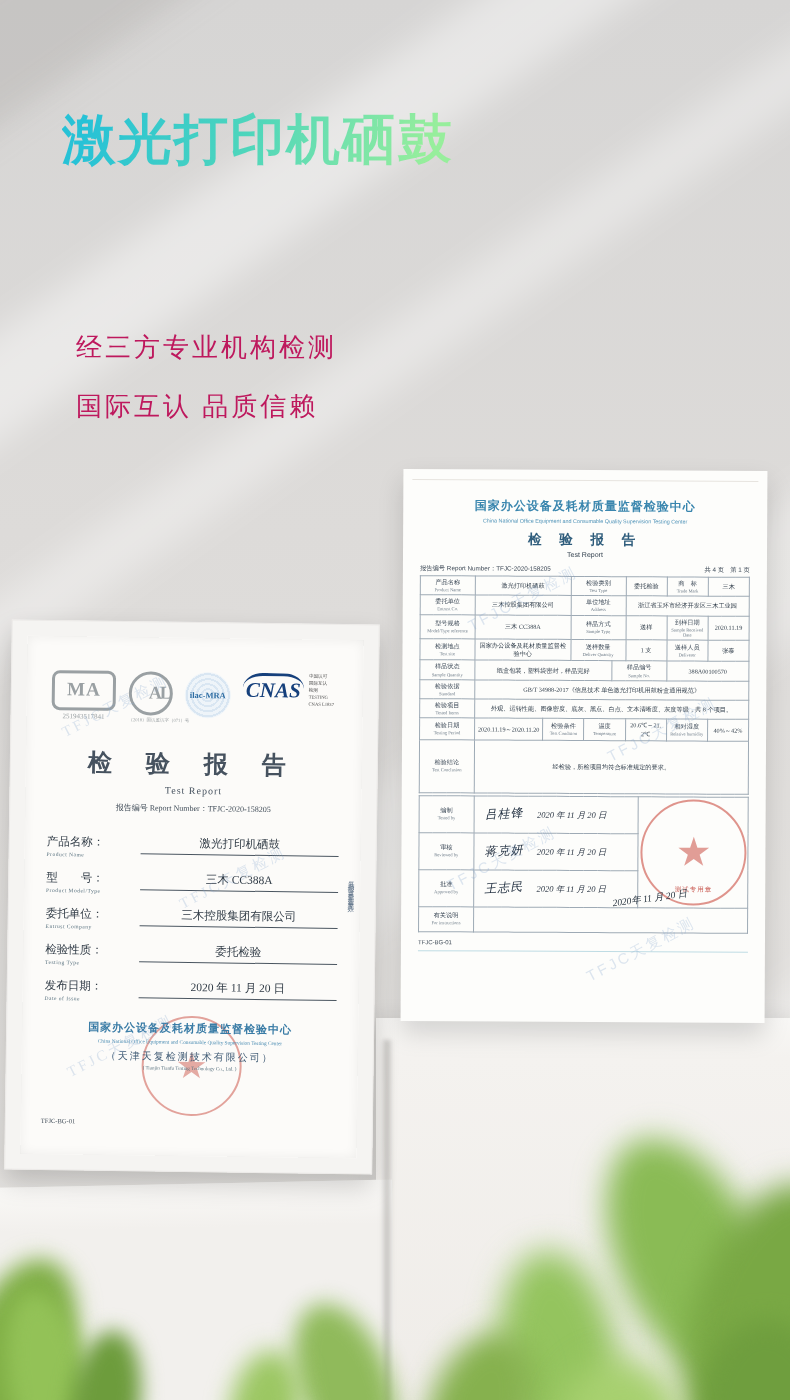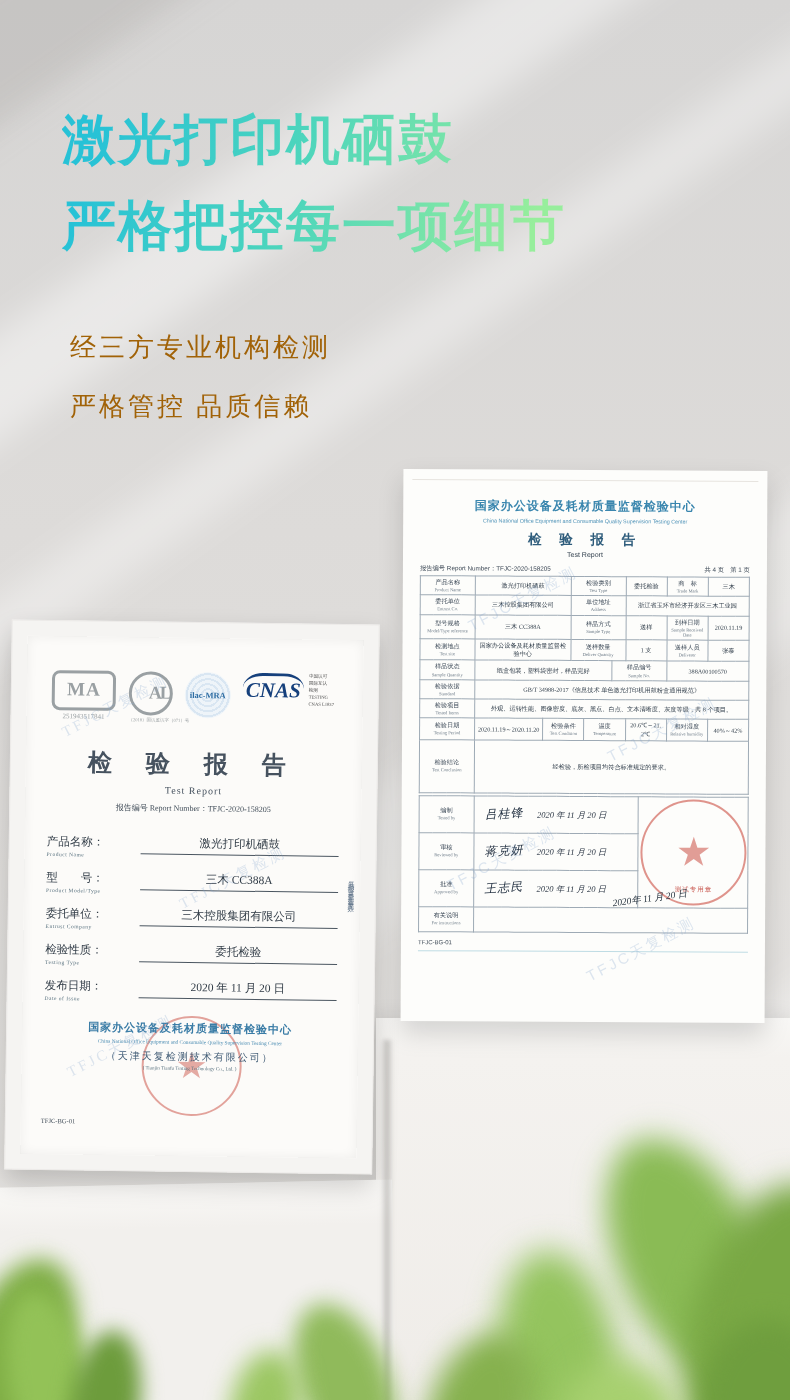--- a/index.html
+++ b/index.html
@@ -15,21 +15,21 @@
   .s3{left:60px;top:600px;width:1200px;height:120px;background:rgba(255,255,255,.30);}
   .s4{left:-320px;top:-40px;width:700px;height:130px;background:rgba(150,148,145,.25);}
   .s5{left:240px;top:960px;width:1200px;height:90px;background:rgba(255,255,255,.30);}
   
   .hero{position:absolute;left:62px;top:96px;z-index:4;}
   .hero-title{
     font-size:54px;font-weight:800;letter-spacing:2px;line-height:1.6;
     background:linear-gradient(105deg,#27c2d6 8%,#4fd6bb 48%,#97ee9c 92%);
     -webkit-background-clip:text;background-clip:text;color:transparent;
   }
-  .hero-sub{position:absolute;left:70px;top:330px;z-index:4;color:#a16207;font-size:26px;letter-spacing:3px;}
+  .hero-sub{position:absolute;left:76px;top:330px;z-index:4;color:#be185d;font-size:26px;letter-spacing:3px;}
   .hero-sub div{margin-bottom:24px;}
   
   .pedestal-right{position:absolute;left:376px;top:1018px;right:-12px;bottom:-12px;z-index:2;
     background:linear-gradient(180deg,#f8f7f5 0,#f4f2ef 40px,#efece8 100%);
     box-shadow:-10px 0 20px rgba(0,0,0,.10);}
   .pedestal-left{position:absolute;left:-12px;top:1188px;width:404px;height:240px;z-index:2;
     background:#f2f0ed;transform:rotate(-1.2deg);transform-origin:left top;}
   .pedestal-left::before{content:"";position:absolute;left:0;right:0;top:0;height:44px;
     background:linear-gradient(180deg,#faf9f7,#f2f0ed);}
   .seam{position:absolute;left:381px;top:1040px;width:12px;height:370px;z-index:3;filter:blur(2px);
@@ -128,26 +128,25 @@
 
 <div class="streak s4"></div>
 <div class="streak s1"></div>
 <div class="streak s2"></div>
 <div class="streak s3"></div>
 <div class="streak s5"></div>
 
 <div class="hero">
   <div class="hero-title">
     <div>激光打印机硒鼓</div>
-    <div>严格把控每一项细节</div>
   </div>
 </div>
 <div class="hero-sub">
   <div>经三方专业机构检测</div>
-  <div>严格管控 品质信赖</div>
+  <div>国际互认 品质信赖</div>
 </div>
 
 <div class="pedestal-right"></div>
 <div class="pedestal-left"></div>
 <div class="seam"></div>
 
 <div class="frame">
   <div class="paper cert-serif">
     <span class="wm" style="left:30px;top:60px;">TFJC天复检测</span>
     <span class="wm" style="left:150px;top:230px;">TFJC天复检测</span>

